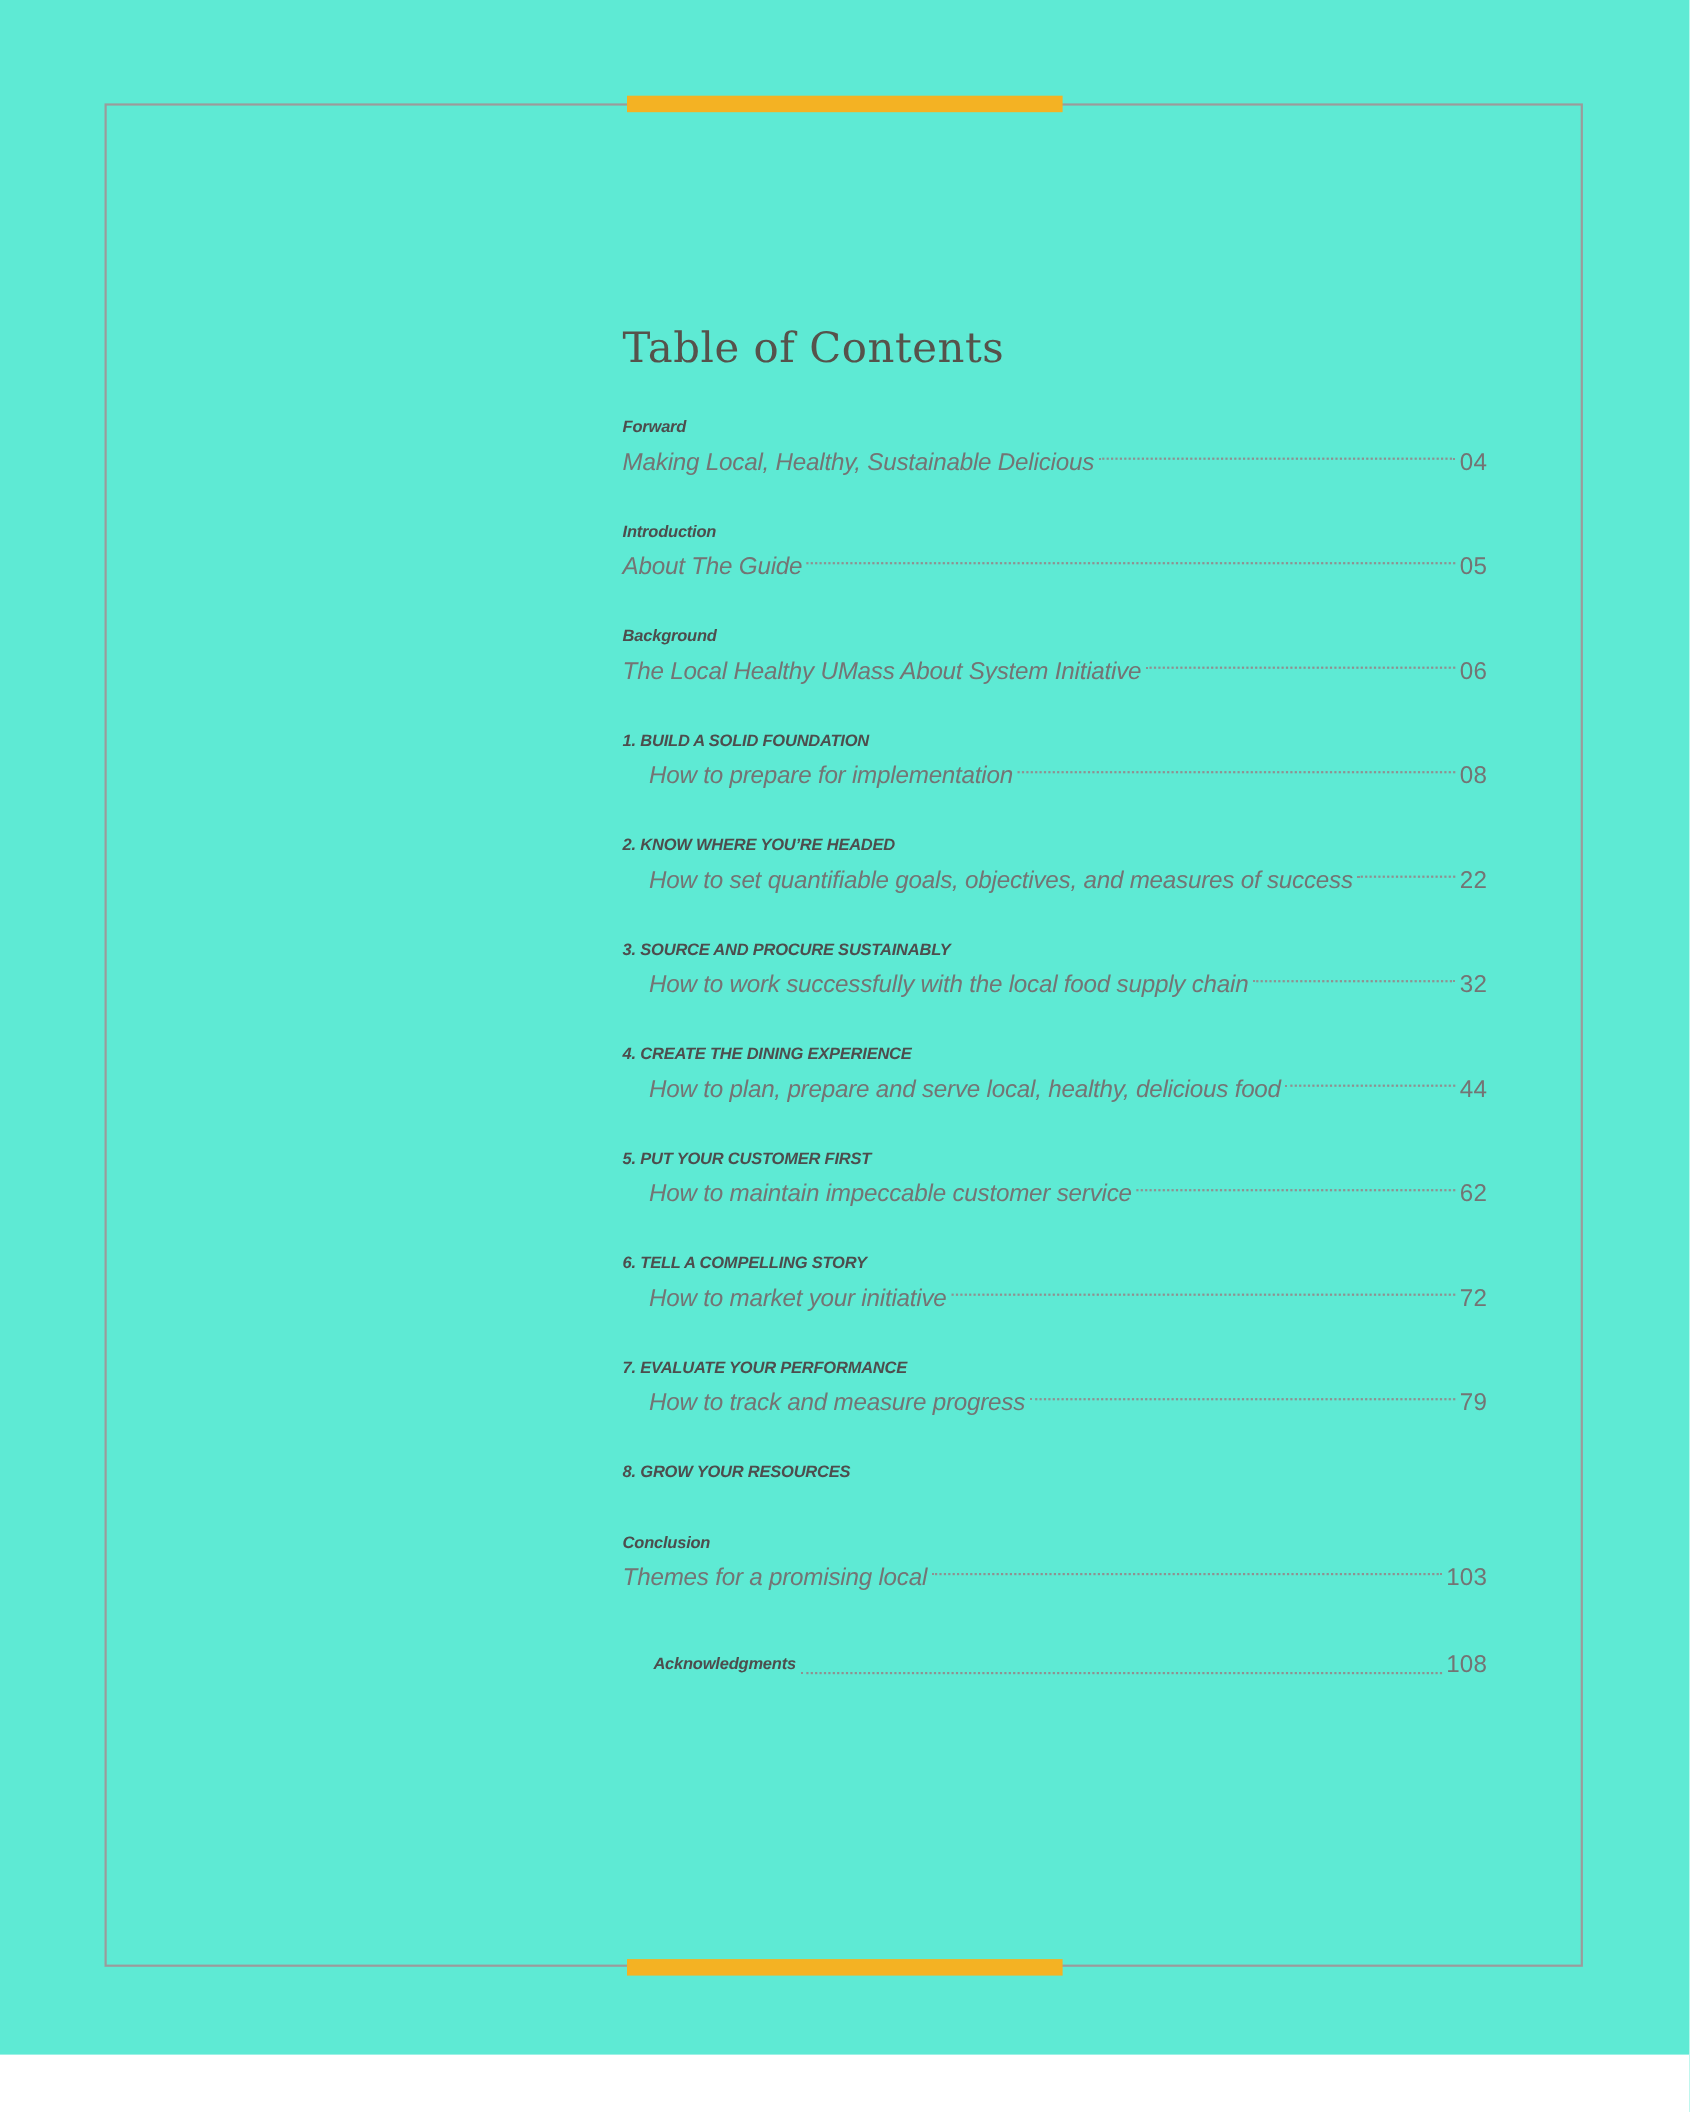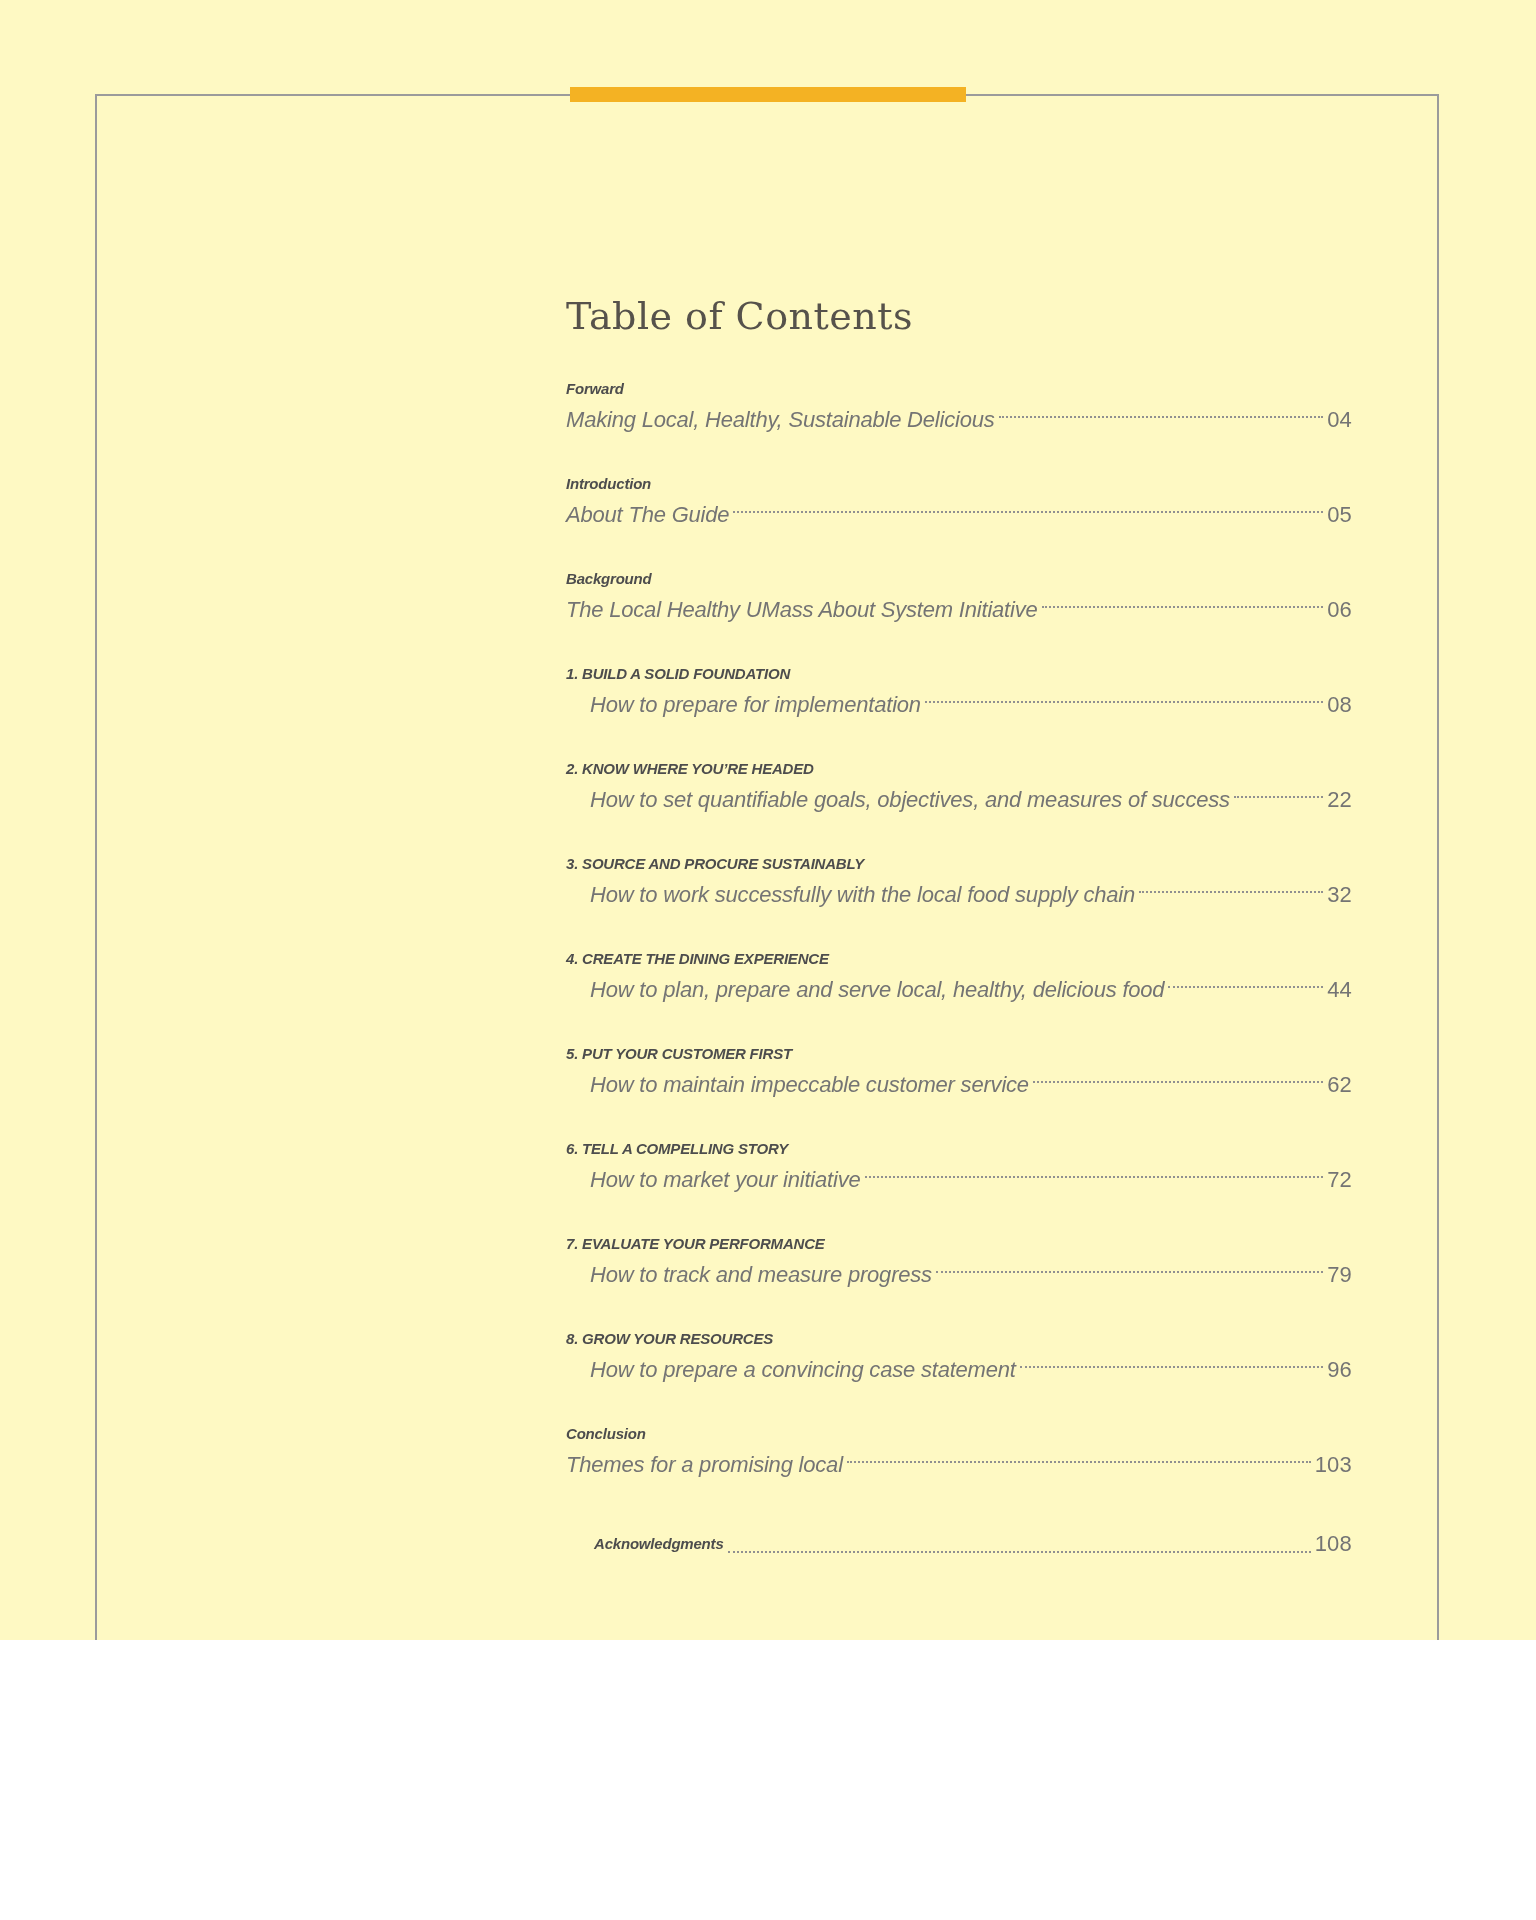--- a/index.html
+++ b/index.html
@@ -4,22 +4,22 @@
 <style>
   html, body {
     margin: 0;
     padding: 0;
     background: #ffffff;
     font-family: "Liberation Sans", sans-serif;
   }
   .page {
     position: relative;
     width: 1536px;
-    height: 1640px;
-    background: #fef9c3;
+    height: 1868px;
+    background: #5eead4;
     overflow: hidden;
   }
   .frame {
     position: absolute;
     left: 95px;
     top: 94px;
     width: 1344px;
     height: 1694px;
     border: 2px solid #9b9b9b;
     box-sizing: border-box;
@@ -188,25 +188,20 @@
     <div class="entry-heading">7. EVALUATE YOUR PERFORMANCE</div>
     <div class="entry-row indent">
       <span class="entry-sub">How to track and measure progress</span>
       <span class="dot-leader"></span>
       <span class="entry-page">79</span>
     </div>
   </div>
 
   <div class="entry">
     <div class="entry-heading">8. GROW YOUR RESOURCES</div>
-    <div class="entry-row indent">
-      <span class="entry-sub">How to prepare a convincing case statement</span>
-      <span class="dot-leader"></span>
-      <span class="entry-page">96</span>
-    </div>
   </div>
 
   <div class="entry">
     <div class="entry-heading">Conclusion</div>
     <div class="entry-row">
       <span class="entry-sub">Themes for a promising local</span>
       <span class="dot-leader"></span>
       <span class="entry-page">103</span>
     </div>
   </div>

